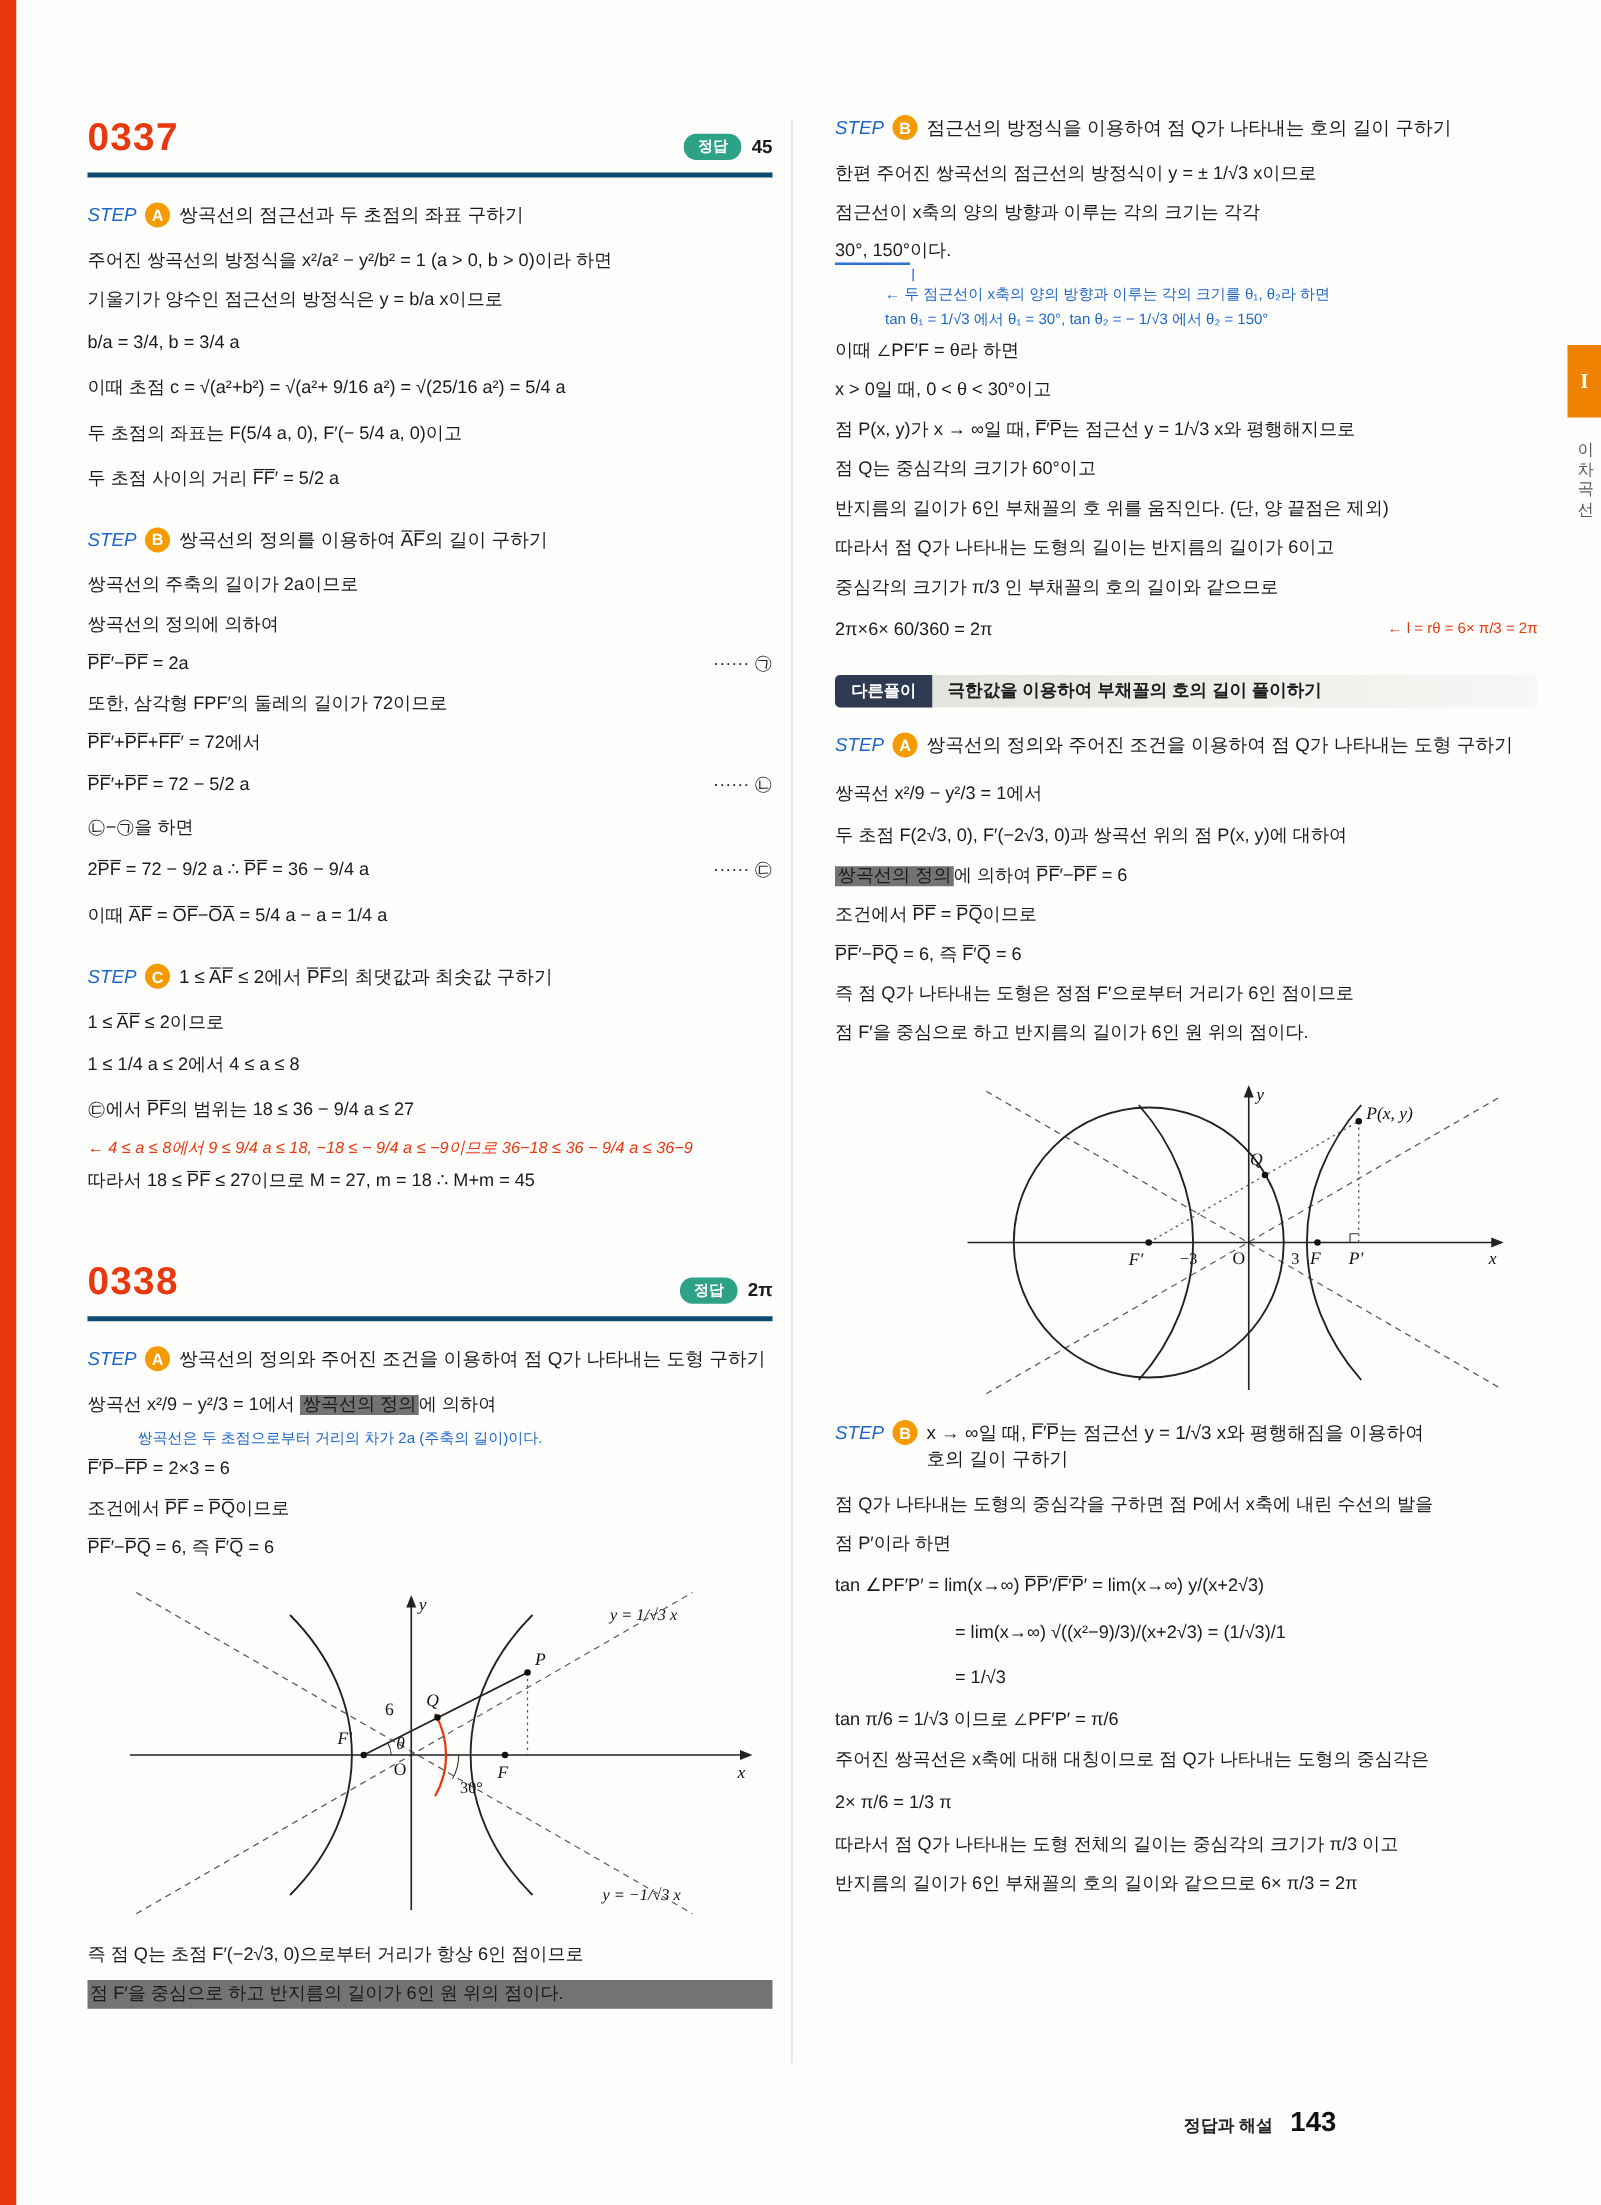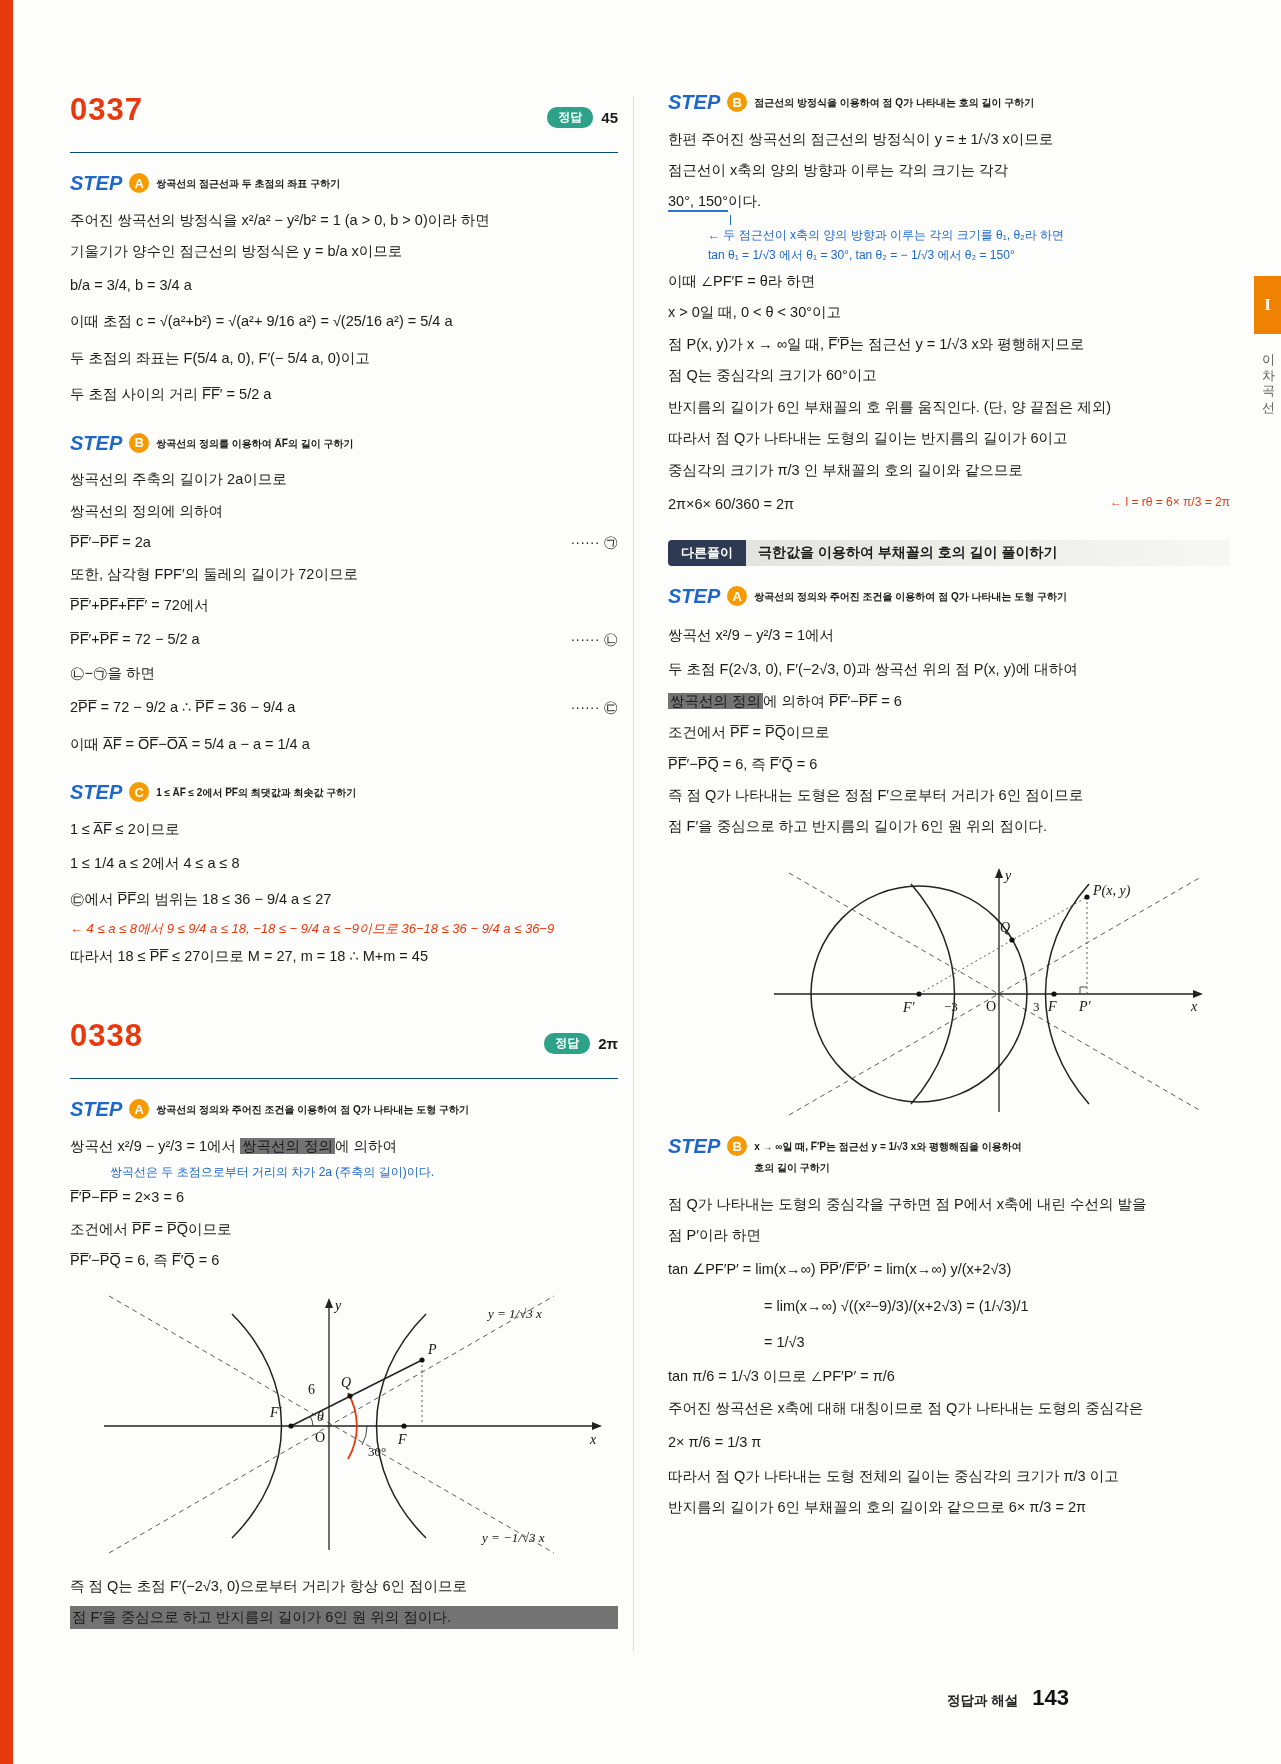--- a/index.html
+++ b/index.html
@@ -21,37 +21,37 @@
     font-size:13px; color:#5a5a5a; letter-spacing:3px;
   }
   .divider { position:absolute; left:633px; top:96px; width:1px; height:1555px; background:#dcdcd8; }
 
   .content { position:absolute; left:70px; top:92px; width:1160px; display:flex; gap:50px; }
   .col-left  { width:548px; }
   .col-right { width:562px; }
 
   .prob-head {
     display:flex; justify-content:space-between; align-items:flex-end;
-    border-bottom:1px solid #0c4a6e; padding-bottom:24px; margin-bottom:18px;
+    border-bottom:4px solid #0c4a6e; padding-bottom:10px; margin-bottom:18px;
   }
   .prob-num { color:#e8380d; font-size:31px; font-weight:bold; letter-spacing:1px; }
   .ans { display:flex; align-items:center; gap:8px; }
   .ans-badge {
     background:#2ea189; color:#fff; font-size:12px; padding:2px 11px;
     border-radius:10px; font-weight:bold;
   }
   .ans-val { font-size:15px; font-weight:bold; }
 
   .step-head { display:flex; align-items:flex-start; gap:7px; margin:20px 0 10px; }
-  .step-word { color:#1e66c8; font-weight:bold; font-style:italic; font-size:20px; line-height:21px; }
+  .step-word { color:#1e66c8; font-weight:normal; font-style:italic; font-size:15px; line-height:21px; }
   .step-circle {
     min-width:20px; height:20px; border-radius:50%; background:#f59b00; color:#fff;
     font-weight:bold; font-size:13px; display:inline-flex; align-items:center; justify-content:center;
   }
-  .step-title { font-weight:bold; font-size:10px; line-height:21px; flex:1; }
+  .step-title { font-weight:normal; font-size:15px; line-height:21px; flex:1; }
 
   .ln { display:flex; justify-content:space-between; font-size:14.5px; line-height:1.55; padding:4.5px 0; }
   .ln .main { flex:1; }
   .eq { padding:7px 0; }
   .tag { color:#2b2b2b; white-space:nowrap; margin-left:10px; }
   .tag-red { color:#e8380d; font-size:12px; white-space:nowrap; margin-left:22px; }
 
   .note-blue { color:#1e66c8; font-size:12px; line-height:1.5; padding:1px 0 1px 40px; }
   .note-red  { color:#e8380d; font-size:13px; line-height:1.5; padding:2px 0;font-style:italic; }
   .elbow { width:12px; height:10px; border-left:1.5px solid #1e66c8; margin-left:62px; margin-top:-2px; }

